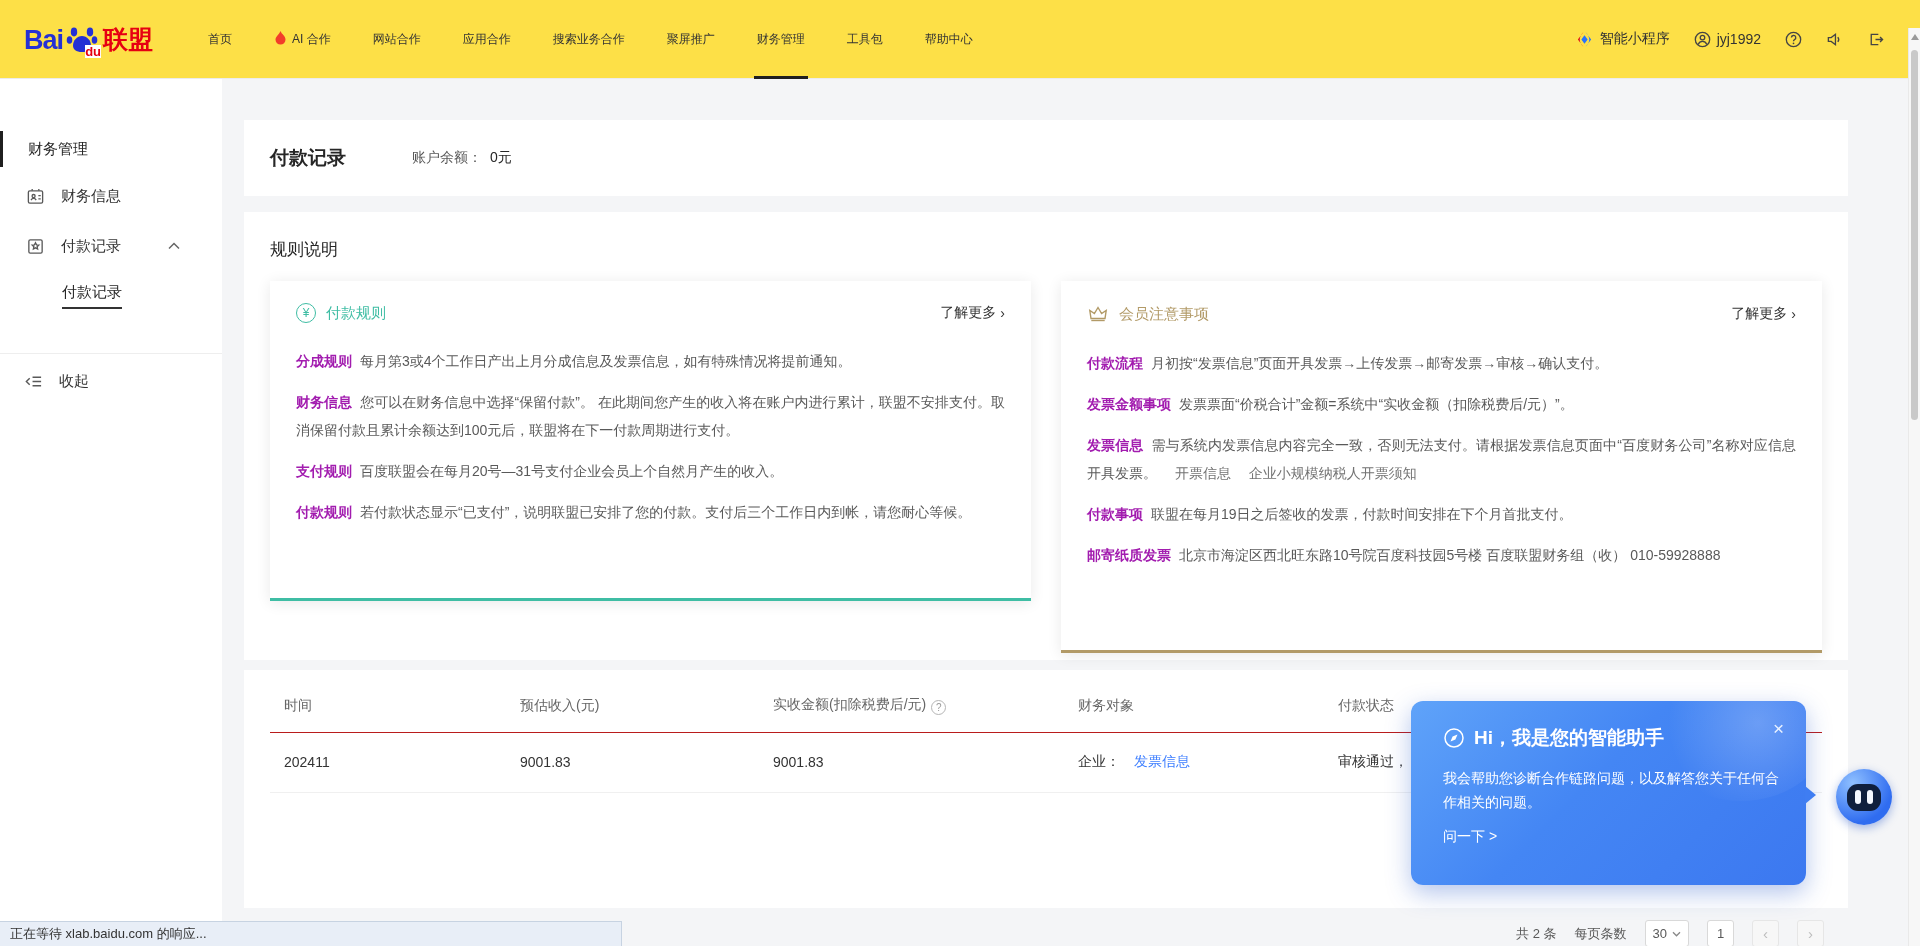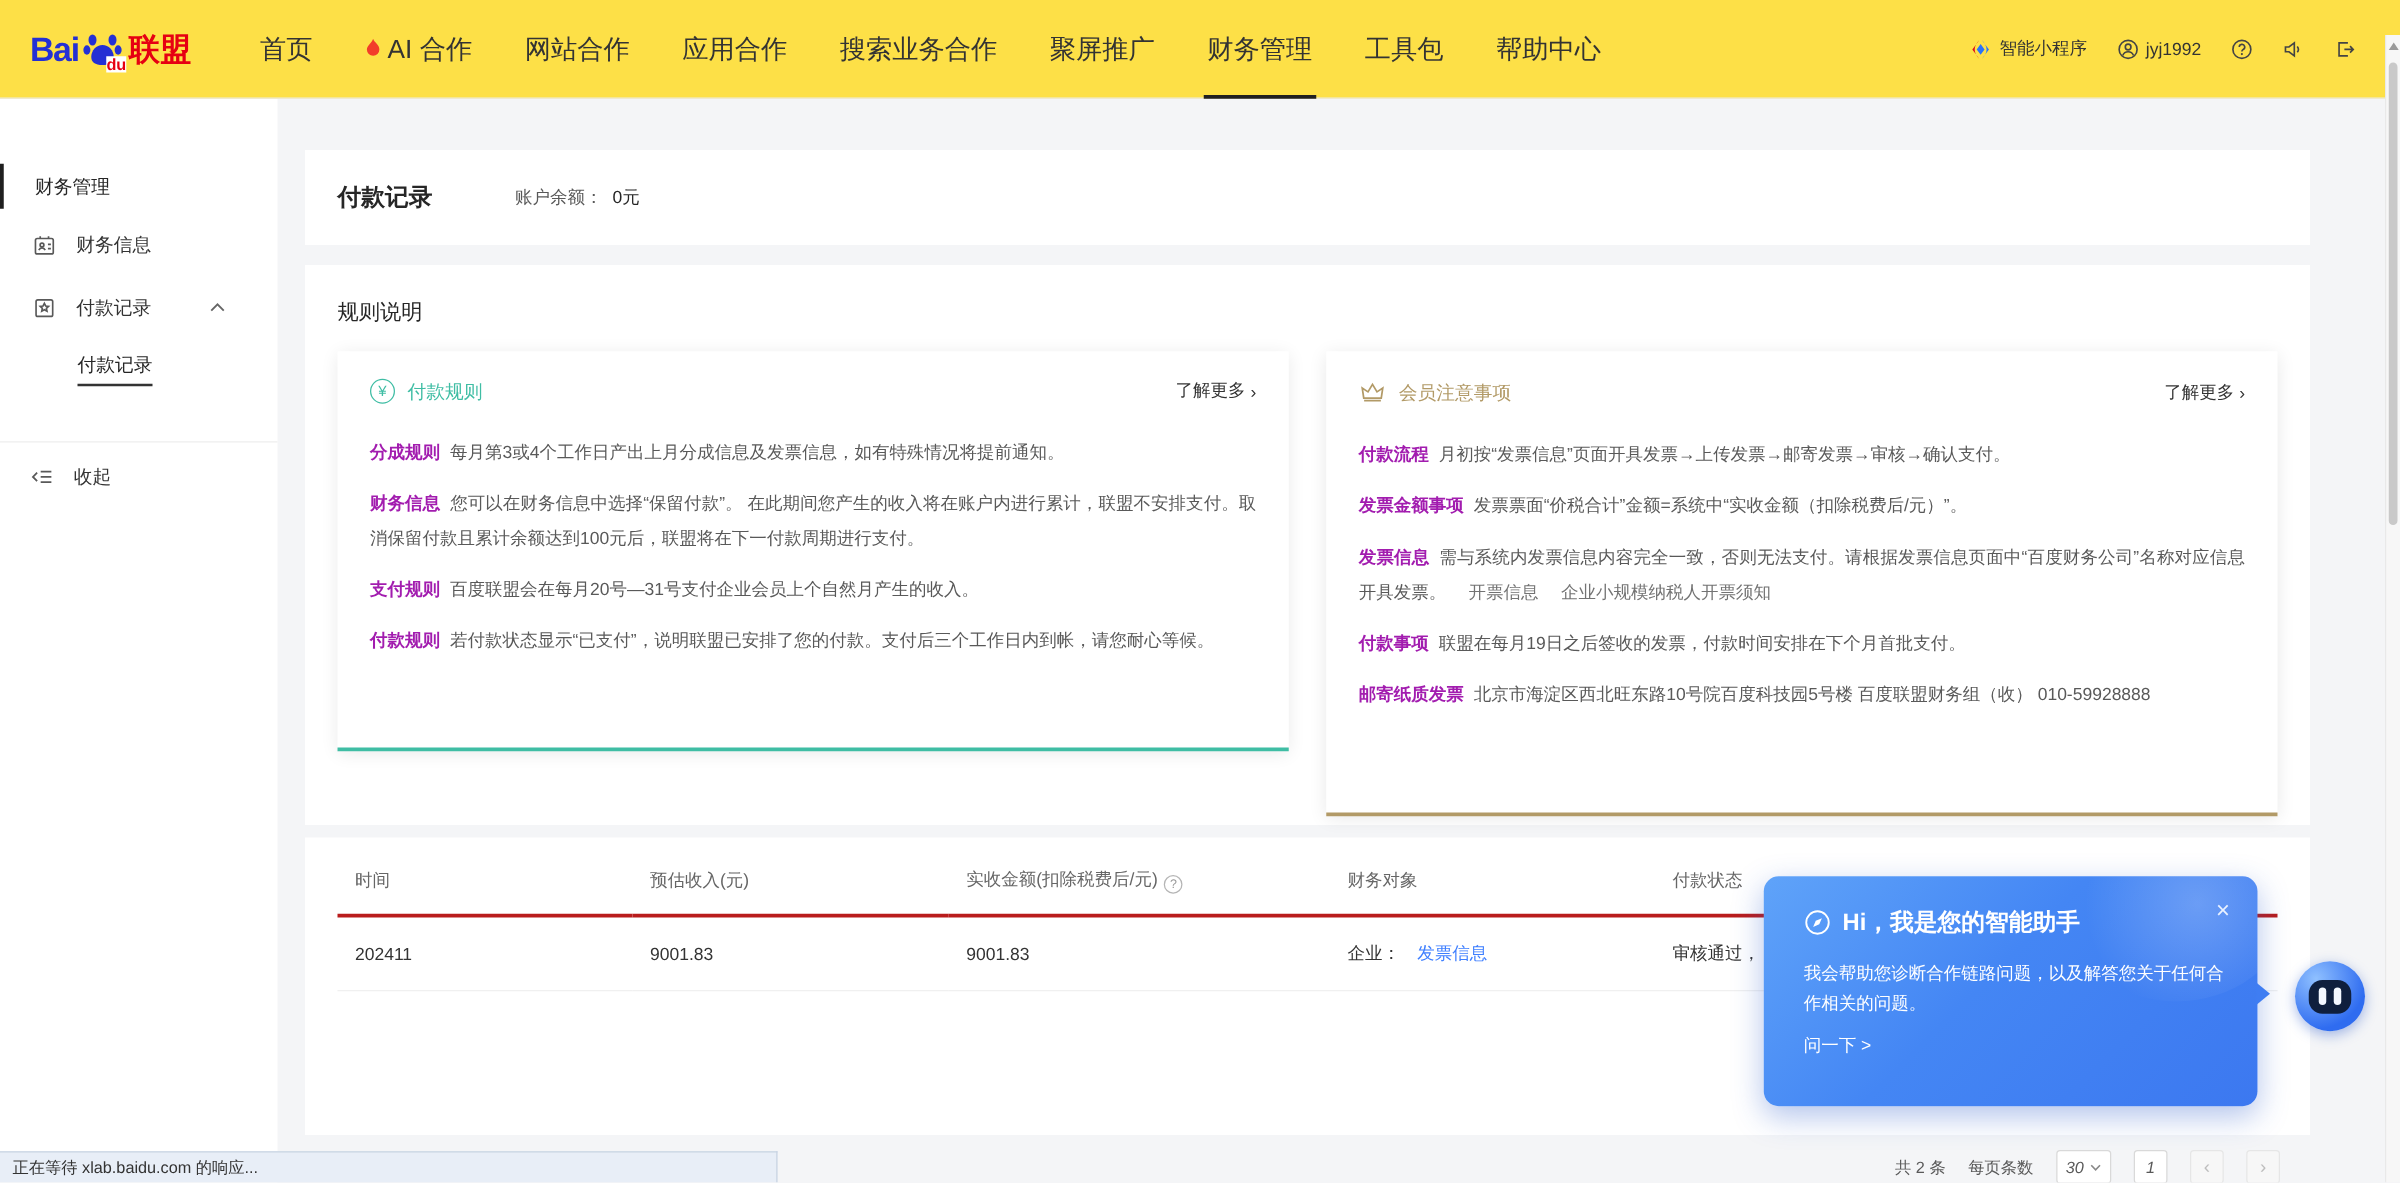--- a/index.html
+++ b/index.html
@@ -8,21 +8,21 @@
 
   
   .topnav { position:absolute; top:0; left:0; width:1920px; height:79px; background:#fde047;
             border-bottom:1px solid #ececec; display:flex; align-items:center; padding:0 36px 0 24px; z-index:30; }
   .logo { display:flex; align-items:flex-end; gap:2px; margin-right:34px; cursor:pointer; }
   .logo-bai { font-size:27px; font-weight:bold; color:#2430d4; letter-spacing:-1px; }
   .logo-paw { position:relative; width:34px; height:34px; }
   .logo-du { position:absolute; right:-2px; bottom:-2px; font-size:13px; font-weight:bold; color:#e60012; background:#fff; line-height:1; }
   .logo-union { font-size:25px; font-weight:bold; color:#e60012; margin-left:2px; }
   .nav-items { display:flex; align-items:stretch; height:79px; }
-  .nav-item { display:flex; align-items:center; gap:5px; padding:0 21px; font-size:21px; color:#333;
+  .nav-item { display:flex; align-items:center; gap:5px; padding:0 21px; font-size:12px; color:#333;
               cursor:pointer; position:relative; white-space:nowrap; }
   .nav-item.active::after { content:""; position:absolute; left:18px; right:18px; bottom:0; height:3px; background:#1f1f1f; }
   .flame { width:13px; height:16px; }
   .nav-right { margin-left:auto; display:flex; align-items:center; gap:24px; font-size:14px; color:#333; }
   .nav-right .chunk { display:flex; align-items:center; gap:6px; cursor:pointer; }
   .icon-16 { width:17px; height:17px; display:inline-block; }
   .icon-18 { width:19px; height:19px; display:inline-block; }
 
   
   .sidebar { position:absolute; top:79px; left:0; width:222px; bottom:0; background:#fff; z-index:5; }
@@ -60,31 +60,31 @@
   .coin { width:20px; height:20px; border:1.6px solid var(--accent); border-radius:50%; color:var(--accent);
           font-size:12px; display:inline-flex; align-items:center; justify-content:center; }
   .crown { width:22px; height:22px; color:var(--accent); }
   .card-body { margin-top:24px; }
   .rule-p { font-size:14px; line-height:28px; color:#595959; margin-bottom:13px; text-align:justify; }
   .rule-p b { color:#a21caf; margin-right:8px; font-weight:bold; }
   .rule-link { color:#737373; margin-left:14px; cursor:pointer; }
 
   .panel-table { margin-top:10px; min-height:238px; padding:10px 26px 0 26px; }
   table { width:100%; border-collapse:collapse; table-layout:fixed; }
-  th { text-align:left; font-weight:normal; font-size:14px; color:#666; height:52px; border-bottom:3px solid #b91c1c; padding-left:14px; }
+  th { text-align:left; font-weight:normal; font-size:14px; color:#666; height:52px; border-bottom:1px solid #b91c1c; padding-left:14px; }
   td { font-size:14px; color:#333; height:60px; border-bottom:1px solid #f0f0f0; padding-left:14px; }
   .c1{width:236px}.c2{width:253px}.c3{width:305px}.c4{width:260px}
   .qmark { display:inline-flex; width:15px; height:15px; border:1px solid #b5b5b5; border-radius:50%; color:#999;
            font-size:10px; align-items:center; justify-content:center; margin-left:5px; vertical-align:-2px; cursor:pointer; }
   .cell-link { color:#3d7eff; margin-left:10px; cursor:pointer; }
 
   .pagination { position:absolute; left:244px; top:920px; width:1604px; display:flex; justify-content:flex-end;
                 align-items:center; gap:18px; padding-right:24px; font-size:13px; color:#595959; }
   .pg-box { min-width:27px; height:27px; border:1px solid #d9d9d9; border-radius:3px; background:#fff;
-            display:inline-flex; align-items:center; justify-content:center; padding:10px 7px; gap:5px; cursor:pointer;font-style:italic; }
+            display:inline-flex; align-items:center; justify-content:center; padding:10px 7px; gap:5px; cursor:pointer; }
   .pg-btn { width:27px; height:27px; border:1px solid #e6e6e6; border-radius:3px; background:#f7f7f7; color:#bdbdbd;
             display:inline-flex; align-items:center; justify-content:center; font-size:15px; cursor:pointer; }
   .caret { width:9px; height:6px; }
 
   
   .popup { position:absolute; left:1411px; top:701px; width:395px; height:184px; border-radius:12px;
            background:linear-gradient(135deg,#5fa3f9 0%,#4486f4 45%,#3c78f0 100%);
            box-shadow:0 8px 24px rgba(40,90,200,.35); color:#fff; padding:24px 32px; z-index:40; overflow:hidden; }
   .popup::before { content:""; position:absolute; right:-20px; top:-30px; width:170px; height:130px; border-radius:50%;
                    background:radial-gradient(circle at 60% 40%, rgba(255,255,255,.22), rgba(255,255,255,0) 70%); }

